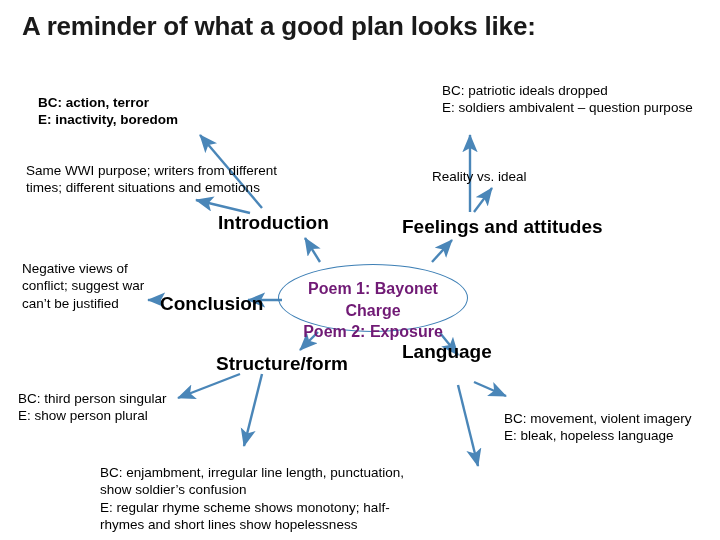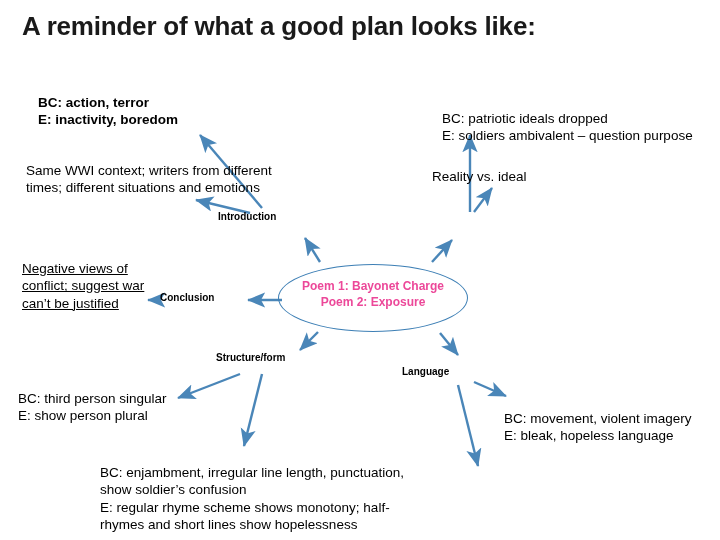--- a/index.html
+++ b/index.html
@@ -34,35 +34,35 @@
   }
   #title {
     left: 22px;
     top: 10px;
     font-size: 26px;
     font-weight: bold;
     letter-spacing: -0.2px;
     color: #1a1a1a;
   }
   .node-label {
-    font-size: 10px;
+    font-size: 19px;
     font-weight: bold;
     color: #000;
   }
   .leaf {
     font-size: 13.5px;
     color: #000;
   }
   .center-text {
     position: absolute;
     text-align: center;
-    font-size: 12px;
+    font-size: 16px;
     line-height: 1.35;
     font-weight: bold;
-    color: #ec4899;
+    color: #701a75;
     white-space: pre-line;
   }
   #center-ellipse {
     position: absolute;
     left: 278px;
     top: 264px;
     width: 190px;
     height: 68px;
     border: 1.6px solid #3d7fb5;
     border-radius: 50%;
@@ -111,41 +111,42 @@
 
       <path d="M474,382 L506,396"></path>
 
       <path d="M458,385 L478,466"></path>
     </g>
   </svg>
 
   <div class="txt leaf" style="left:38px; top:94px; width:210px;font-weight:bold;">BC: action, terror
 E: inactivity, boredom</div>
 
-  <div class="txt leaf" style="left:442px; top:82px; width:262px;margin-top:28px;">BC: patriotic ideals dropped
+  <div class="txt leaf" style="left:442px; top:82px; width:262px;">BC: patriotic ideals dropped
 E: soldiers ambivalent – question purpose</div>
 
-  <div class="txt leaf" style="left:26px; top:162px; width:280px;">Same WWI context; writers from different times; different situations and emotions</div>
+  <div class="txt leaf" style="left:26px; top:162px; width:280px;">Same WWI purpose; writers from different times; different situations and emotions</div>
 
   <div class="txt leaf" style="left:432px; top:168px; width:220px;">Reality vs. ideal</div>
 
   <div class="txt node-label" style="left:218px; top:211px;">Introduction</div>
 
+  <div class="txt node-label" style="left:402px; top:215px;">Feelings and attitudes</div>
 
-  <div class="txt leaf" style="left:22px; top:260px; width:140px;text-decoration:underline;">Negative views of conflict; suggest war can’t be justified</div>
+  <div class="txt leaf" style="left:22px; top:260px; width:140px;">Negative views of conflict; suggest war can’t be justified</div>
 
   <div class="txt node-label" style="left:160px; top:292px;">Conclusion</div>
 
   <div id="center-ellipse"></div>
   <div class="center-text" style="left:280px; top:278px; width:186px;">Poem 1: Bayonet Charge
 Poem 2: Exposure</div>
 
   <div class="txt node-label" style="left:216px; top:352px;">Structure/form</div>
 
-  <div class="txt node-label" style="left:402px; top:366px;">Language</div>
+  <div class="txt node-label" style="left:402px; top:340px;">Language</div>
 
   <div class="txt leaf" style="left:18px; top:390px; width:200px;">BC: third person singular
 E: show person plural</div>
 
   <div class="txt leaf" style="left:504px; top:390px; width:206px;margin-top:20px;">BC: movement, violent imagery
 E: bleak, hopeless language</div>
 
   <div class="txt leaf" style="left:100px; top:464px; width:330px;">BC: enjambment, irregular line length, punctuation, show soldier’s confusion
 E: regular rhyme scheme shows monotony; half-rhymes and short lines show hopelessness</div>
 

